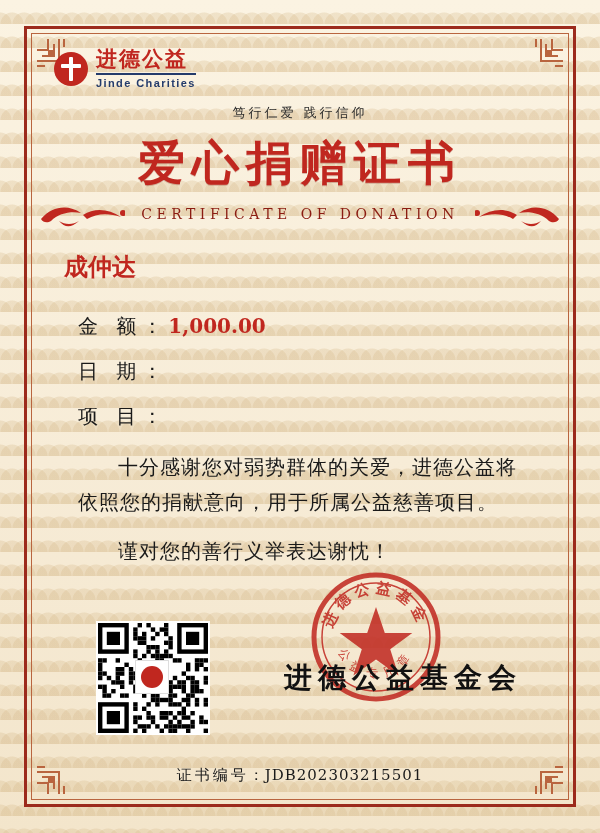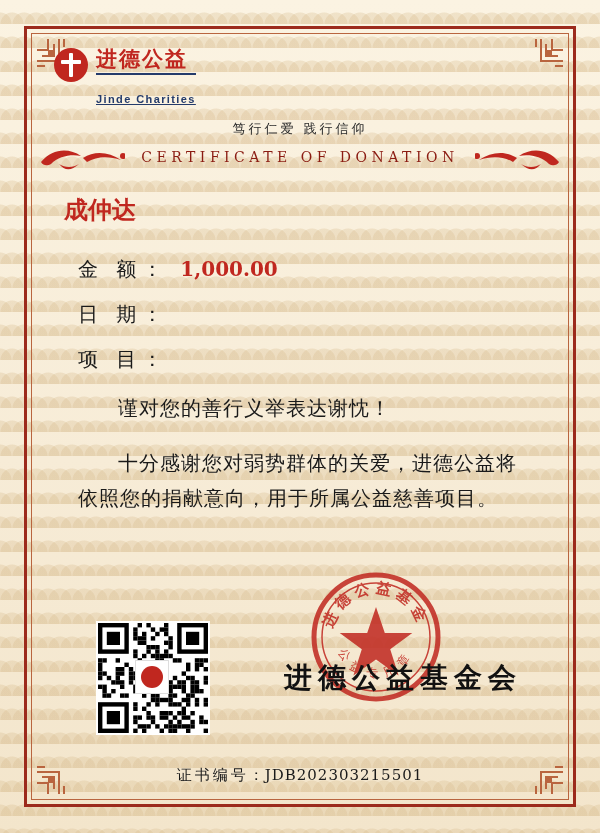--- a/index.html
+++ b/index.html
@@ -31,31 +31,31 @@
   }
   
   .corner{position:absolute;width:46px;height:46px;}
   .corner svg{display:block}
   .c-tl{top:2px;left:2px;}
   .c-tr{top:2px;right:2px;transform:scaleX(-1);}
   .c-bl{bottom:2px;left:2px;transform:scaleY(-1);}
   .c-br{bottom:2px;right:2px;transform:scale(-1,-1);}
 
   
-  .logo-row{display:flex;gap:8px;padding:14px 0 0 22px;}
+  .logo-row{display:flex;align-items:center;gap:8px;padding:14px 0 0 22px;}
   .logo-mark{width:34px;height:34px;position:relative;flex:0 0 auto;}
   .logo-mark .circ{
     position:absolute;inset:0;border-radius:50%;
     background:#c0271f;
   }
   .logo-mark .cross-v{position:absolute;left:15px;top:5px;width:4px;height:24px;background:#fff;border-radius:1px;}
   .logo-mark .cross-h{position:absolute;left:7px;top:12px;width:20px;height:4px;background:#fff;border-radius:1px;}
   .logo-text{line-height:1.05;}
   .logo-cn{font-size:21px;font-weight:bold;color:#c0271f;letter-spacing:2px;}
-  .logo-en{font-size:11px;color:#243b6b;letter-spacing:1.4px;font-weight:bold;margin-top:19px;text-decoration:underline;}
+  .logo-en{font-size:11px;color:#243b6b;letter-spacing:1.4px;font-weight:bold;margin-top:3px;}
   .logo-underline{height:2px;background:#243b6b;margin-top:3px;}
 
   
   .motto{text-align:center;font-size:13px;color:#2b2b2b;letter-spacing:3px;margin-top:14px;
          font-family:"DejaVu Serif","Liberation Serif",serif;}
   .main-title{
     text-align:center;font-size:47px;color:#c0271f;letter-spacing:7px;margin-top:10px;
     font-weight:bold;font-family:"DejaVu Serif","Liberation Serif",serif;
     text-shadow:0 1px 0 rgba(120,20,10,.25);
   }
@@ -65,21 +65,21 @@
   .flourish.right{transform:scaleX(-1);}
 
   
   .donor{margin:24px 0 0 32px;font-size:24px;color:#c0271f;font-weight:bold;
          font-family:"DejaVu Serif","Liberation Serif",serif;}
   .fields{margin:30px 0 0 46px;font-size:20px;color:#1a1a1a;
           font-family:"DejaVu Serif","Liberation Serif",serif;}
   .field{margin-bottom:18px;display:flex;align-items:baseline;}
   .f-label{letter-spacing:6px;}
   .f-colon{margin:0 2px 0 0;}
-  .f-value{margin-left:16px;}
+  .f-value{margin-left:4px;}
   .f-amount{color:#c0271f;font-weight:bold;}
   .f-small{font-size:18px;}
 
   .para{margin:20px 46px 0 46px;font-size:20px;color:#1a1a1a;line-height:1.75;
         text-indent:2em;letter-spacing:1px;
         font-family:"DejaVu Serif","Liberation Serif",serif;}
   .para2{margin-top:14px;}
 
   
   .bottom{position:absolute;left:0;right:0;bottom:56px;height:150px;}
@@ -156,20 +156,21 @@
           <div class="cross-h"></div>
         </div>
         <div class="logo-text">
           <div class="logo-cn">进德公益</div>
           <div class="logo-underline"></div>
           <div class="logo-en">Jinde Charities</div>
         </div>
       </div>
 
       <div class="motto">笃行仁爱  践行信仰</div>
+      <div class="main-title">爱心捐赠证书</div>
 
       <div class="sub-wrap">
         <svg class="flourish" viewBox="0 0 86 26">
           <g fill="#c0271f">
             <path d="M2 18 C14 4, 30 4, 42 12 C32 10, 20 12, 12 20 C9 22, 4 22, 2 18 Z"></path>
             <path d="M44 14 C56 6, 70 8, 82 16 C70 12, 58 12, 48 18 Z"></path>
             <circle cx="84" cy="12" r="3"></circle>
             <path d="M20 20 c6 4 14 4 20 0 -8 7 -14 7 -20 0z"></path>
           </g>
         </svg>
@@ -195,22 +196,22 @@
         <div class="field">
           <span class="f-label">日 期</span>
           <span class="f-colon">：</span>
         </div>
         <div class="field">
           <span class="f-label">项 目</span>
           <span class="f-colon">：</span>
         </div>
       </div>
 
+      <div class="para">十分感谢您对弱势群体的关爱，进德公益将依照您的捐献意向，用于所属公益慈善项目。</div>
       <div class="para para2">谨对您的善行义举表达谢忱！</div>
-      <div class="para">十分感谢您对弱势群体的关爱，进德公益将依照您的捐献意向，用于所属公益慈善项目。</div>
 
       <div class="bottom">
 
         <div class="qr">
           <div class="qrbox" id="qrbox"><svg width="110" height="110" viewBox="0 0 110 110">
                 <rect width="110" height="110" fill="#fff"></rect>
                 <rect x="39.6" y="0" width="4.4" height="4.4" fill="#000"></rect>
                 <rect x="48.400000000000006" y="0" width="4.4" height="4.4" fill="#000"></rect>
                 <rect x="66" y="0" width="4.4" height="4.4" fill="#000"></rect>
                 <rect x="35.2" y="4.4" width="4.4" height="4.4" fill="#000"></rect>

